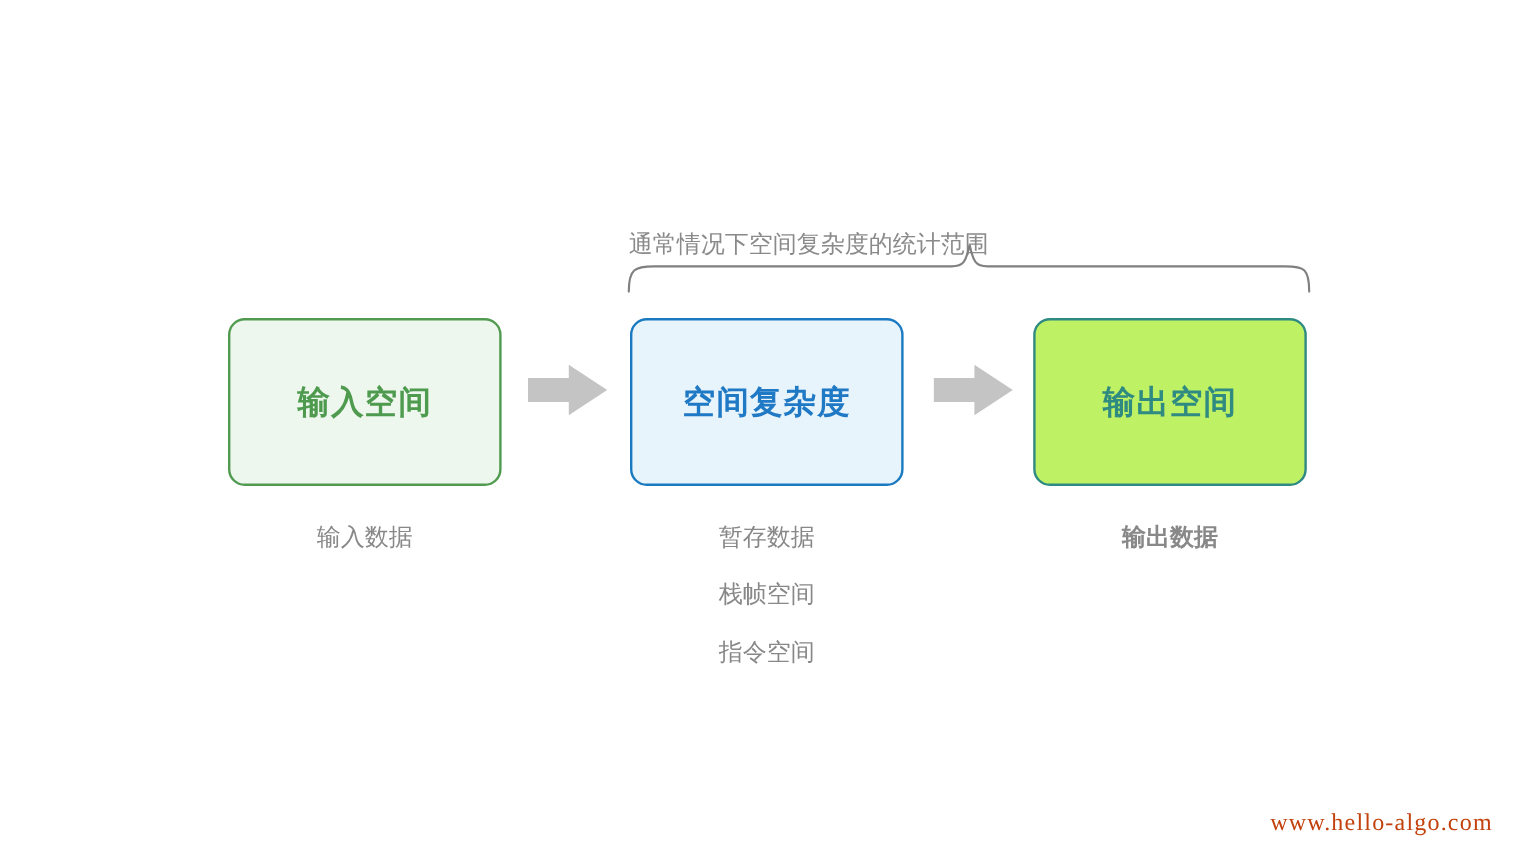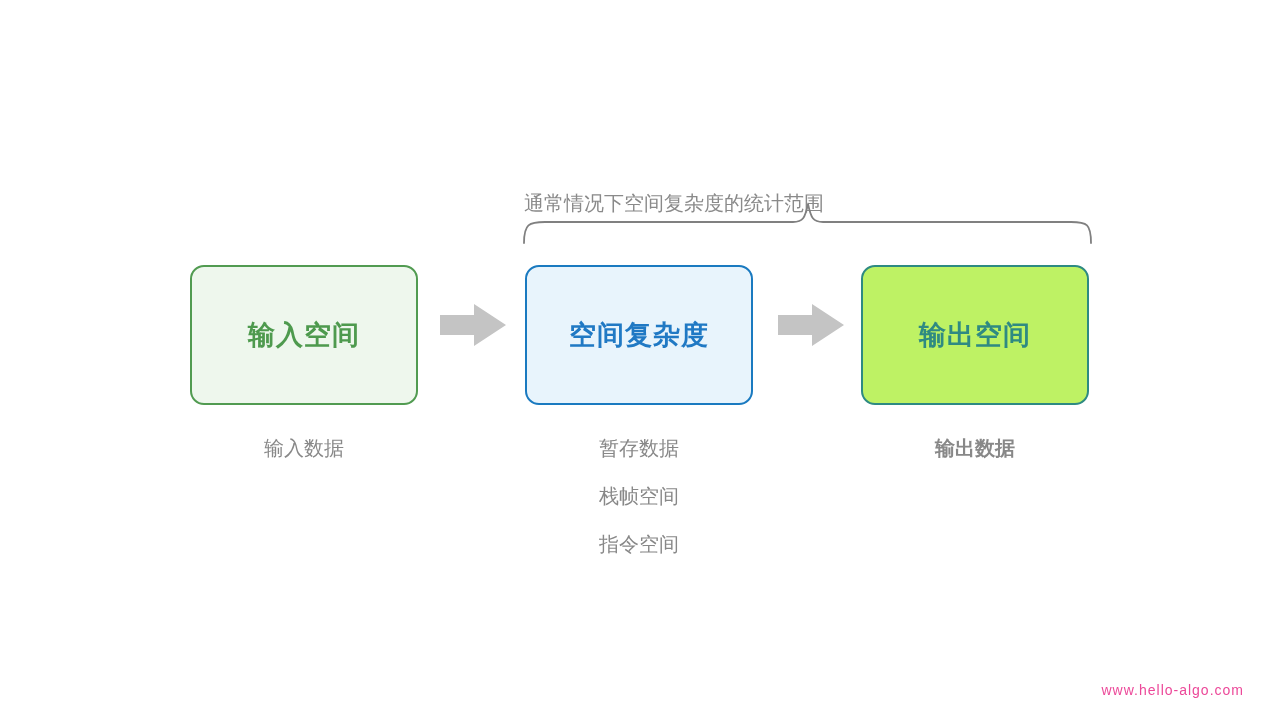--- a/index.html
+++ b/index.html
@@ -98,23 +98,23 @@
   .label-col .line { display: block; white-space: nowrap; }
   #labels-input  { left: 190px; top: 424px; width: 228px; }
   #labels-temp   { left: 525px; top: 424px; width: 228px; }
   #labels-output { left: 861px; top: 424px; width: 228px; font-weight: bold; }
 
   
   .watermark {
     position: absolute;
     right: 36px;
     bottom: 22px;
-    font-family: Liberation Sans, sans-serif;
-    font-size: 14px;
-    color: #ec4899;
+    font-family: Liberation Serif, serif;
+    font-size: 20px;
+    color: #c2410c;
     letter-spacing: 1px;
   }
 </style>
 </head>
 <body>
 
 <div id="canvas">
 
   <div class="caption-wrap">
     <span>通常情况下</span><span class="strong">空间复杂度</span><span>的统计范围</span>

